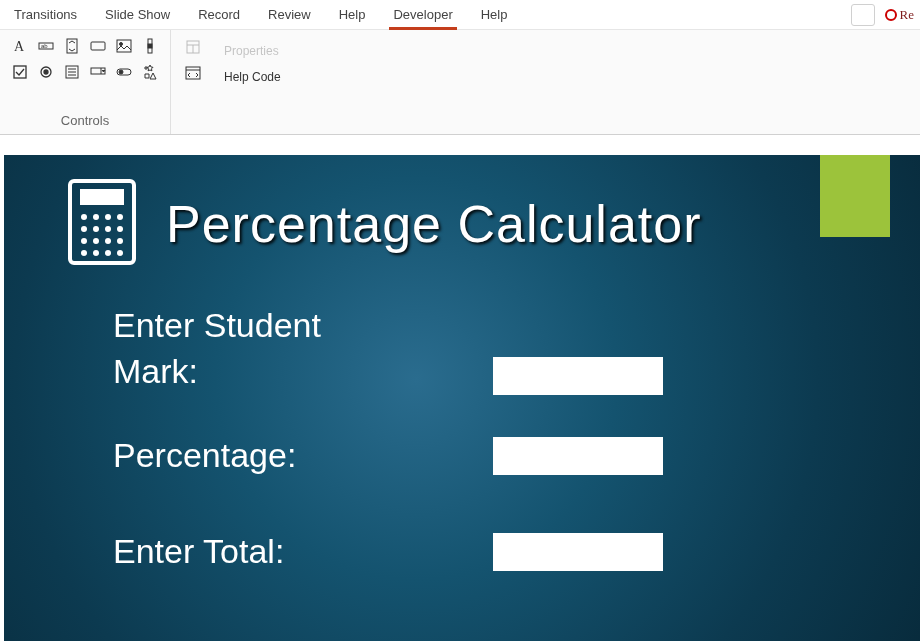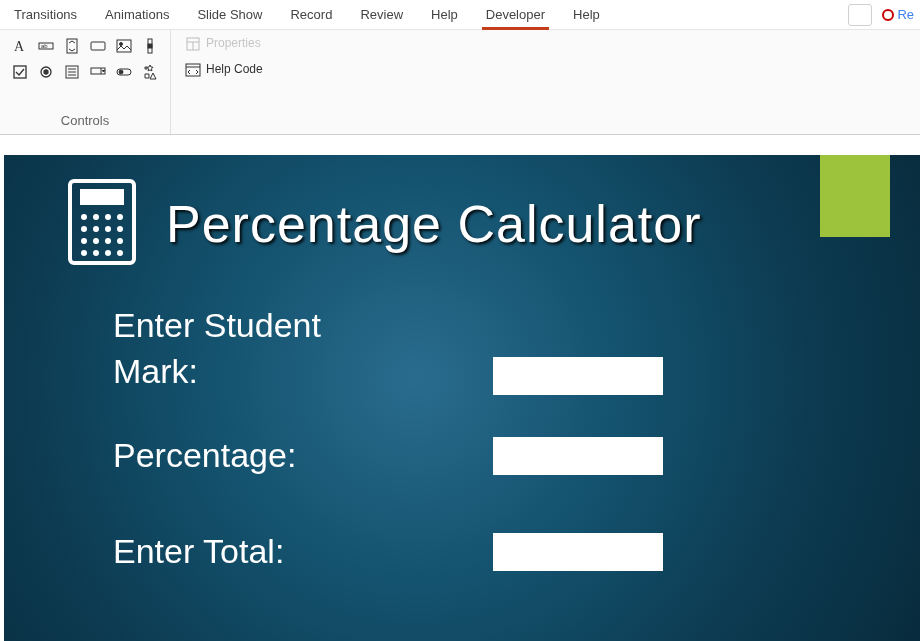--- a/index.html
+++ b/index.html
@@ -44,23 +44,24 @@
     width: 24px; height: 22px;
     border: 1px solid #d0d0d0;
     border-radius: 3px;
     display: flex; align-items: center; justify-content: center;
     font-size: 12px;
     cursor: pointer;
     background: #fff;
   }
   .rec-btn {
     display: flex; align-items: center; gap: 3px;
-    font-size: 13px; color: #3b82f6;
+    font-size: 13px; color: #7f1d1d;
     height: 22px; padding-left: 2px;
     cursor: pointer;
+    font-family: Liberation Serif, serif;
   }
   .rec-dot {
     width: 12px; height: 12px; border-radius: 50%;
     border: 2px solid #c00;
     display: inline-block;
   }
 
   
   .ribbon-body {
     height: 105px;
@@ -97,21 +98,21 @@
   }
   .side-group {
     display: flex;
     flex-direction: column;
     padding: 6px 10px;
     gap: 4px;
     font-size: 12px;
     color: #999;
   }
   .side-item {
-    display: flex; align-items: flex-start; gap: 5px;
+    display: flex; align-items: flex-end; gap: 23px;
     height: 22px;
     padding: 0 4px;
     cursor: pointer;
   }
   .side-item.enabled { color: #333; }
   .side-item svg { width: 16px; height: 16px; }
 
   
   .slide-area {
     width: 920px;
@@ -179,23 +180,20 @@
     padding: 0 6px;
   }
 </style>
 </head>
 <body>
 
 <div class="tabs-row">
   <div class="tabs-left">
     <div class="tab">
         <span>Transitions</span>
-      </div>
-    <div class="tab">
-        <span>Animations</span>
       </div>
     <div class="tab">
         <span>Slide Show</span>
       </div>
     <div class="tab">
         <span>Record</span>
       </div>
     <div class="tab">
         <span>Review</span>
       </div>

